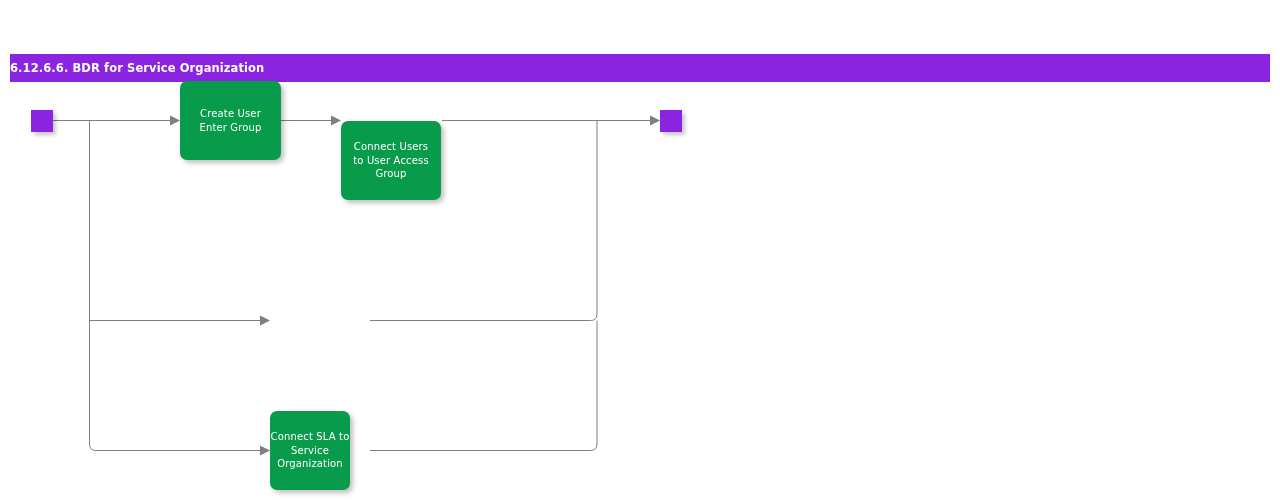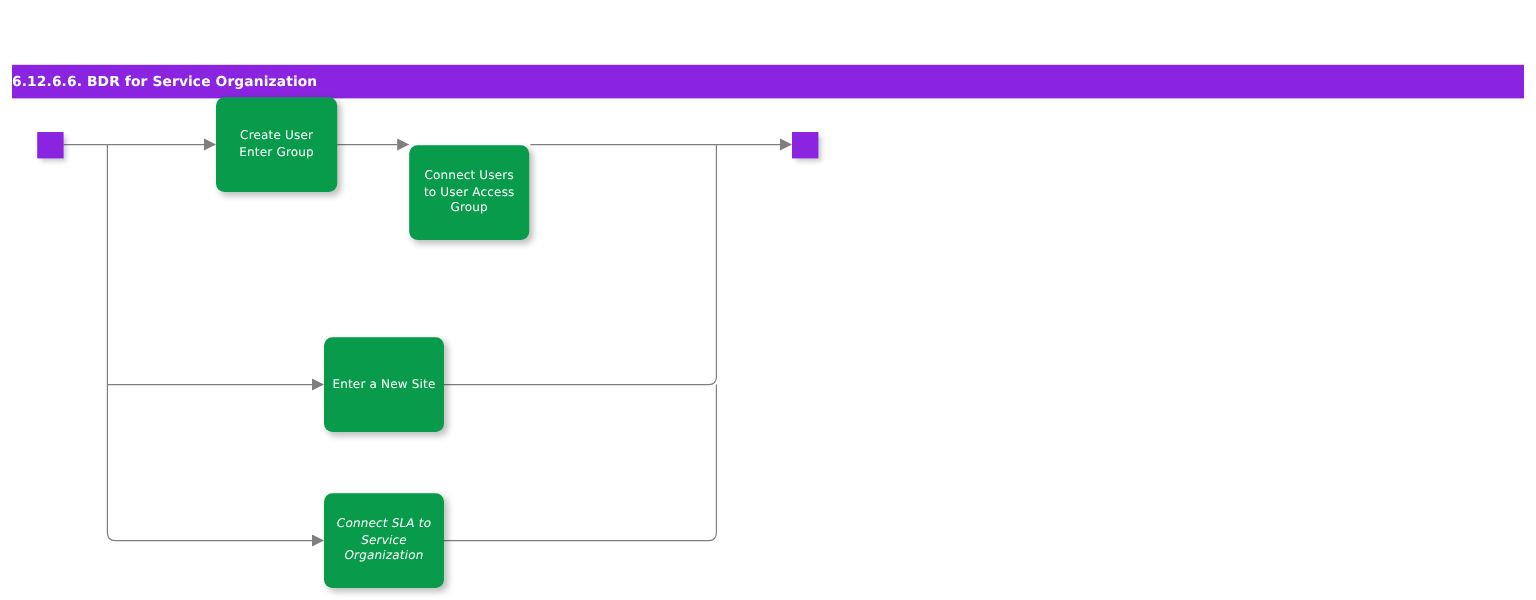--- a/index.html
+++ b/index.html
@@ -128,23 +128,20 @@
     <span class="node-label">Create User
 Enter Group</span>
   </div>
 
   <div class="node" style="left:341px; top:81px; width:100px; height:79px;margin-top:40px;">
     <span class="node-label">Connect Users
 to User Access
 Group</span>
   </div>
 
-  <div class="node" style="left:270px; top:281px; width:100px; height:79px;">
-    <span class="node-label">Enter a New Site</span>
-  </div>
 
-  <div class="node" style="left:270px; top:411px; width:100px; height:79px;font-style:italic;">
+  <div class="node" style="left:270px; top:411px; width:80px; height:79px;">
     <span class="node-label">Connect SLA to
 Service
 Organization</span>
   </div>
 
 </div>
 
 </body></html>

